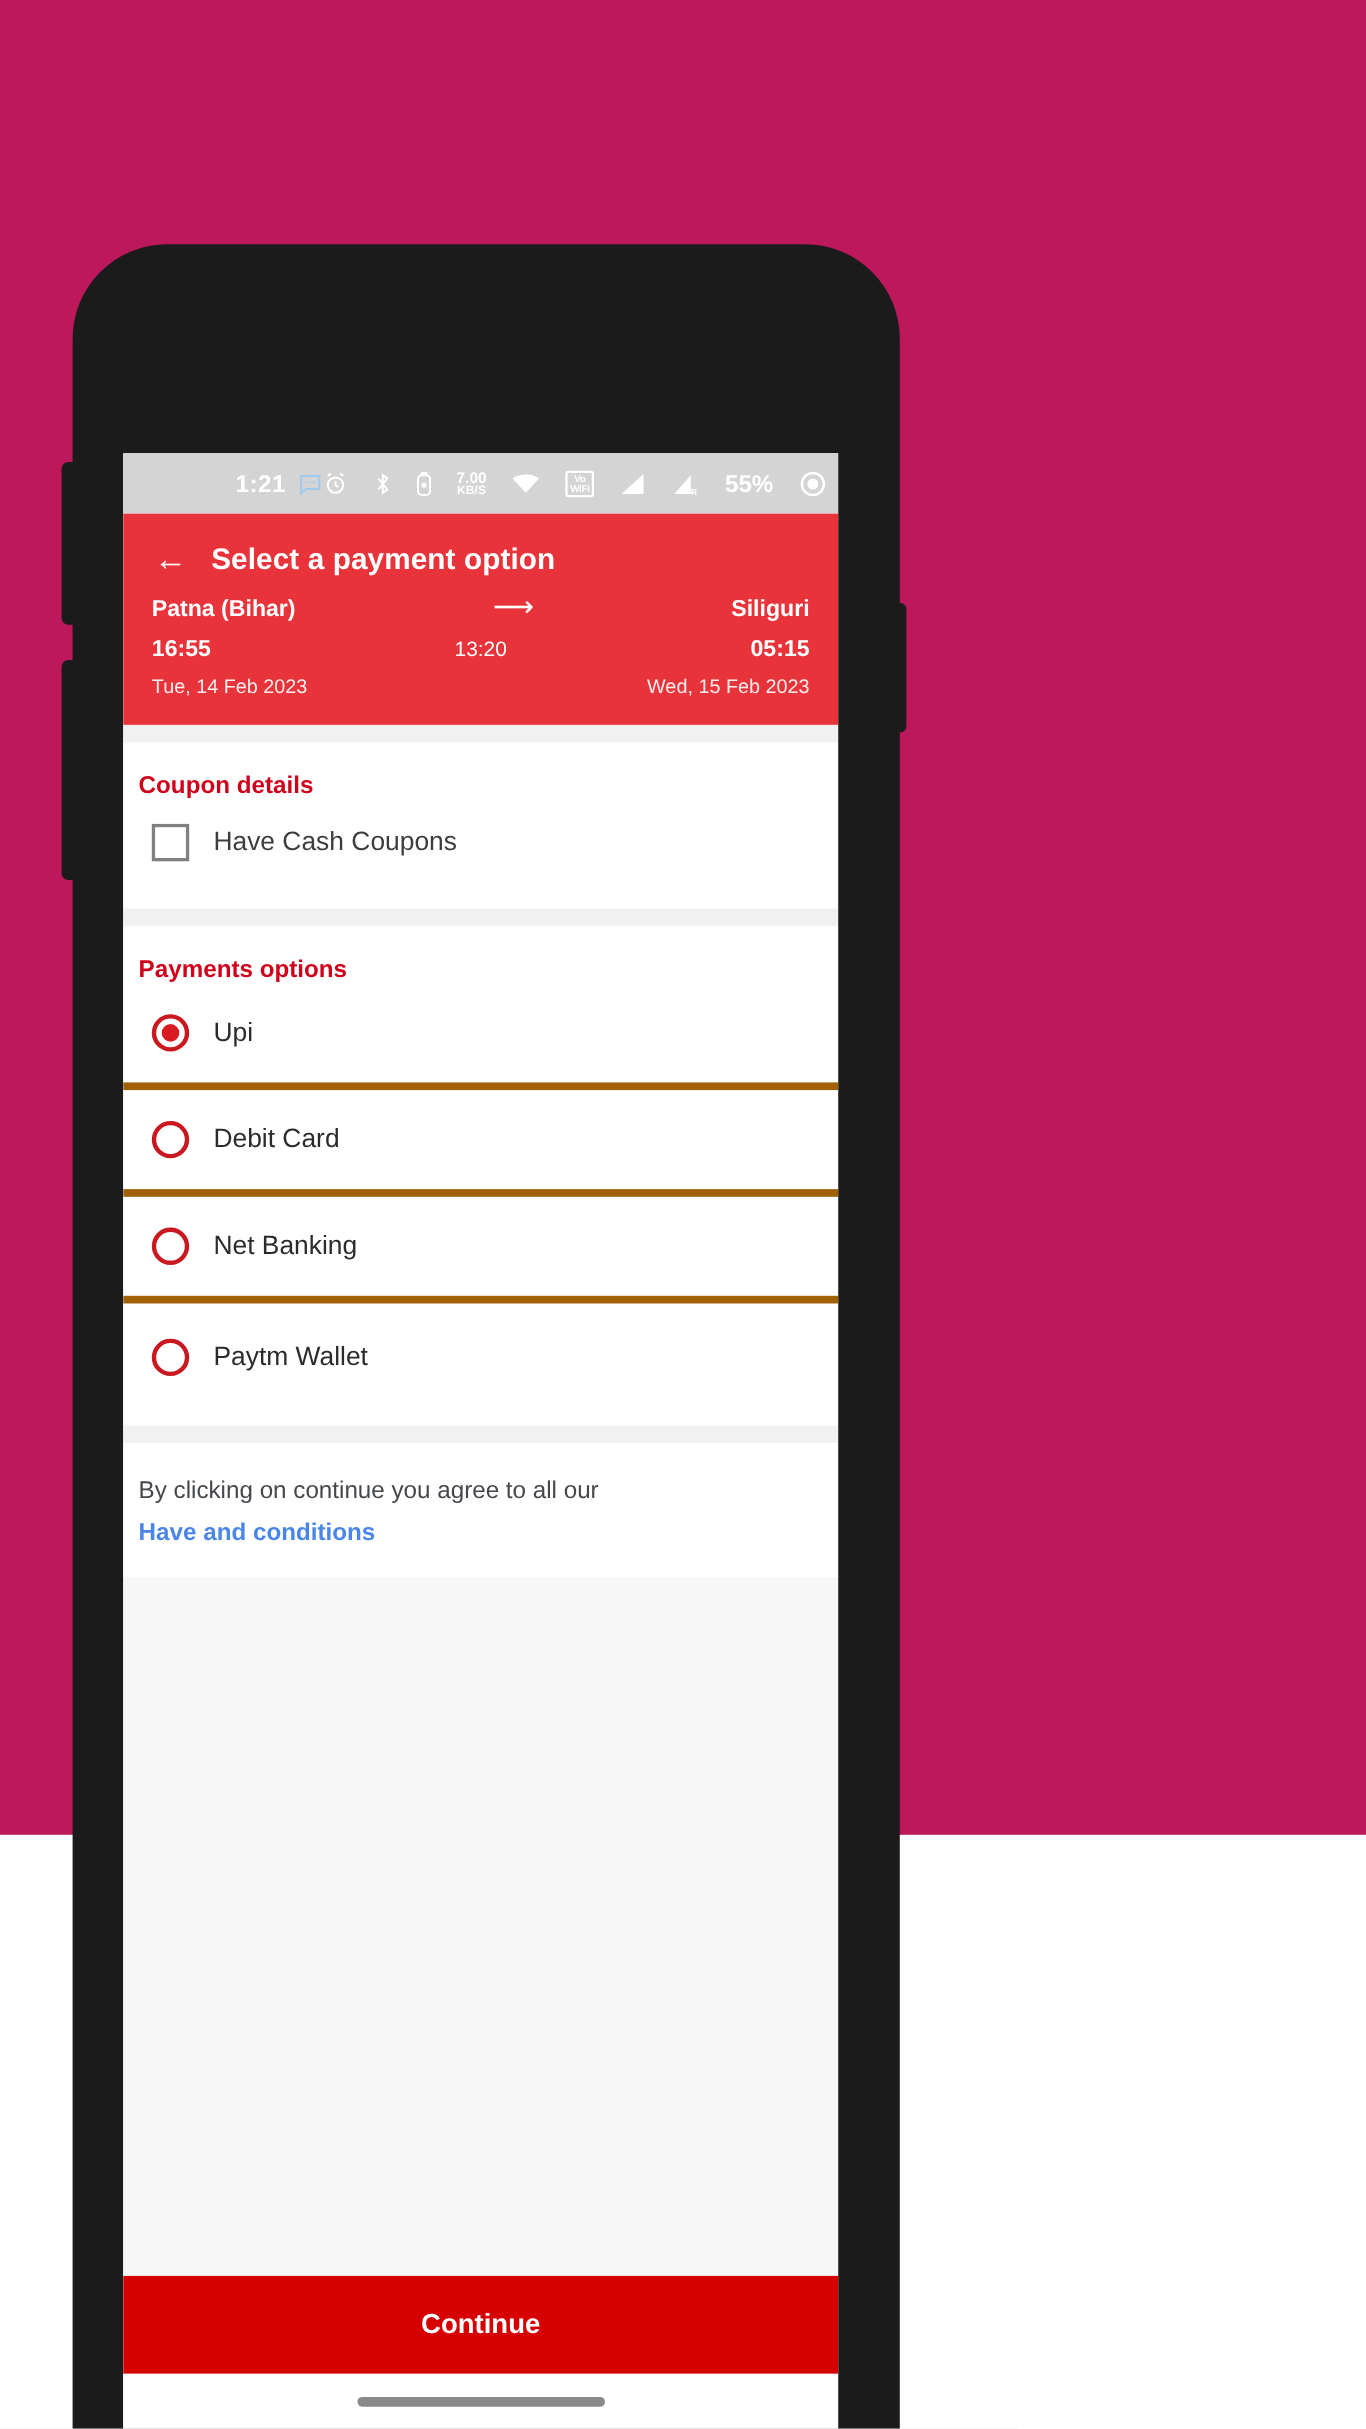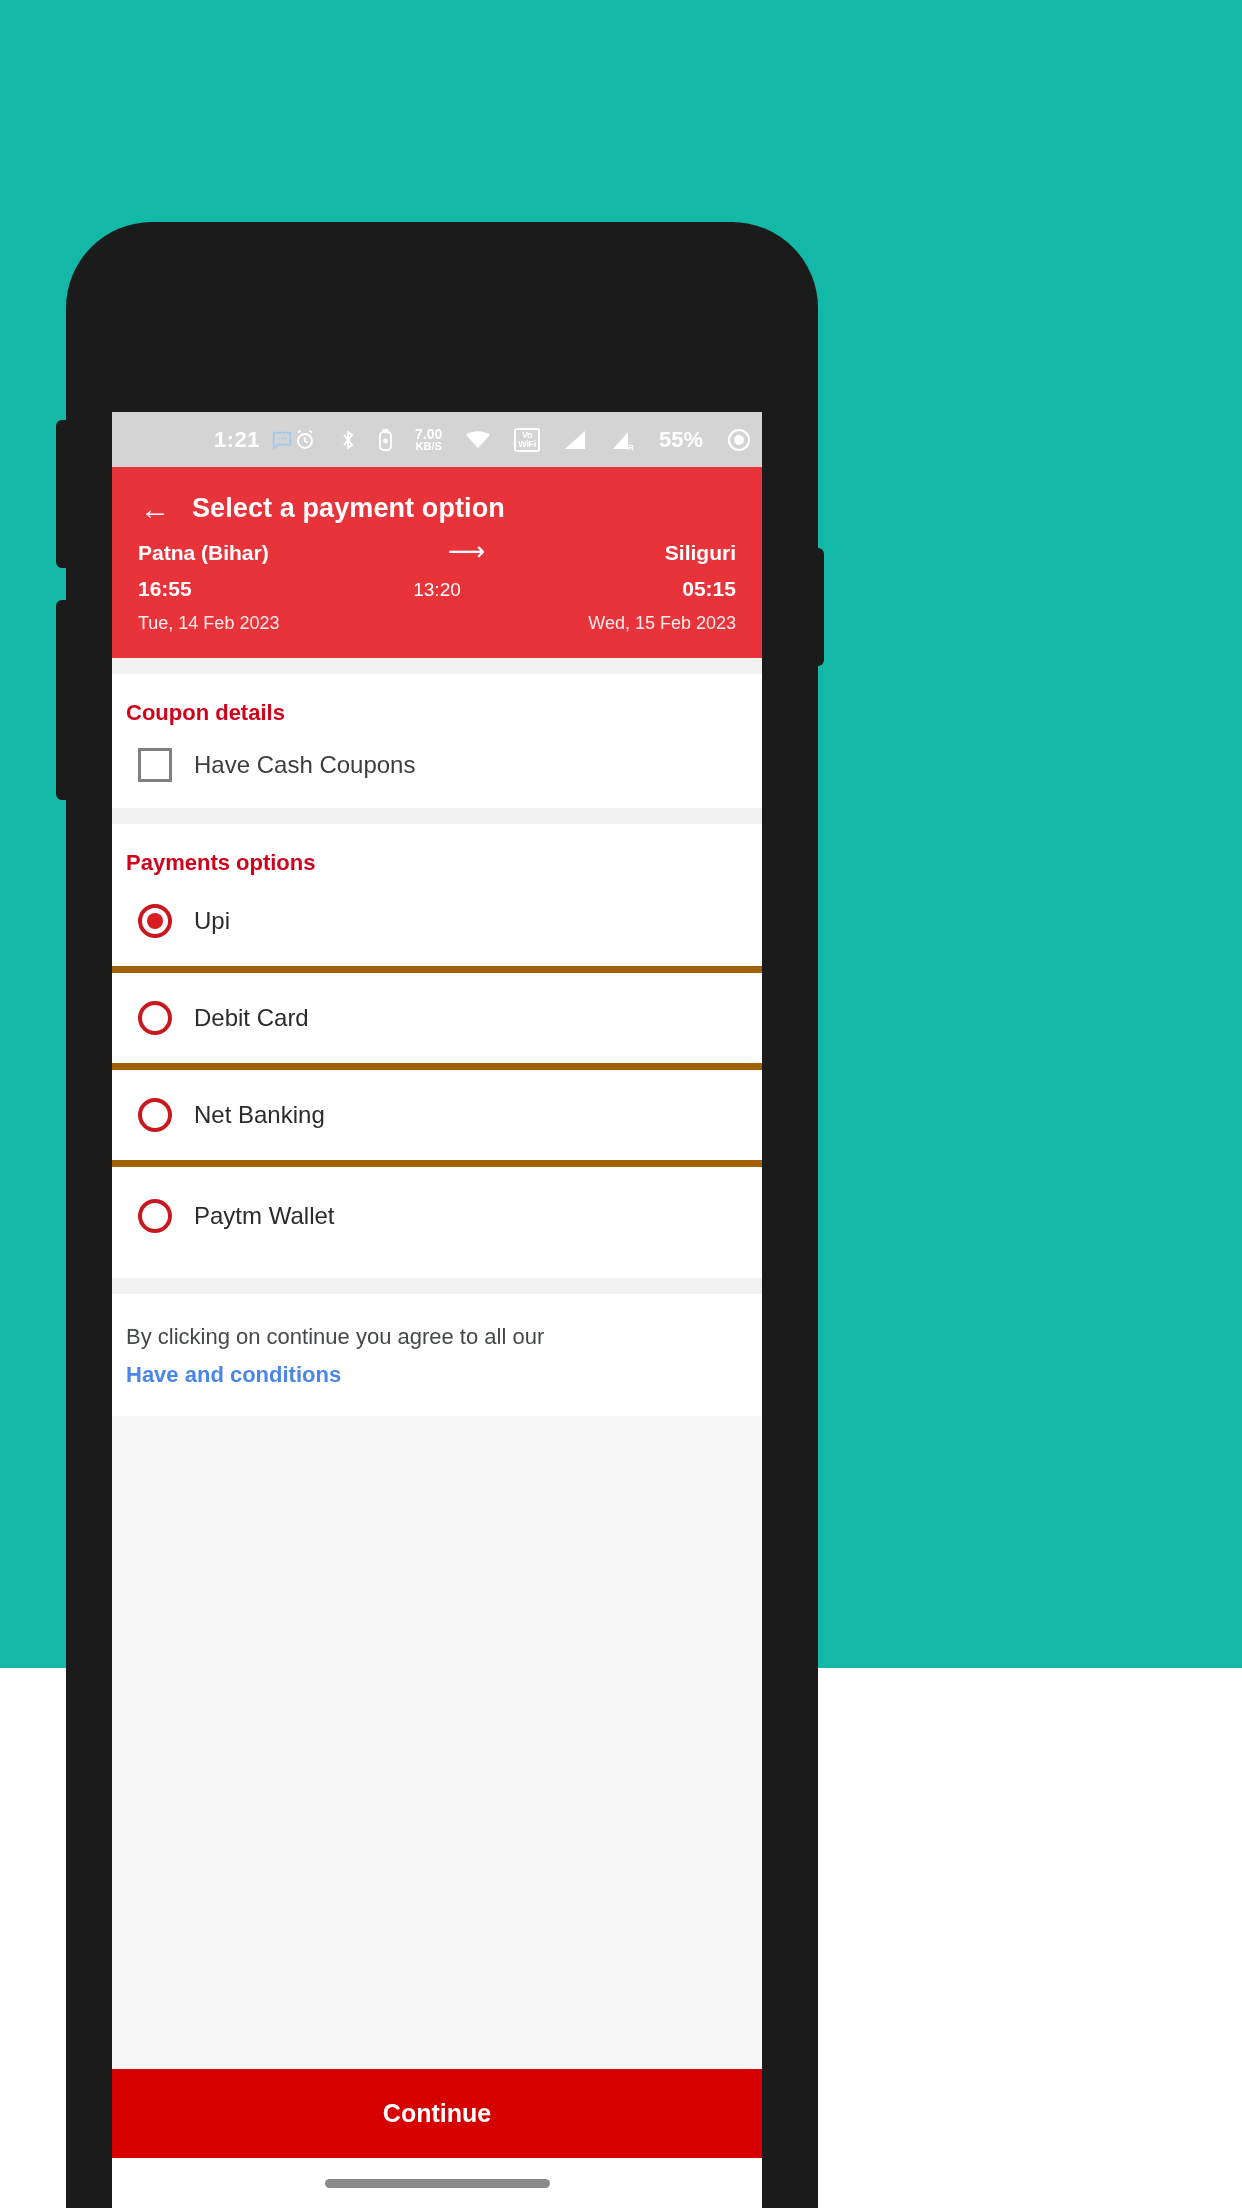--- a/index.html
+++ b/index.html
@@ -2,21 +2,21 @@
 <html><head>
 <meta charset="utf-8">
 <style>
   * { margin:0; padding:0; box-sizing:border-box; }
   html, body {
     width:1242px; height:2208px;
     background:#ffffff;
     font-family:"Liberation Sans", sans-serif;
     overflow:hidden;
   }
-  #stage { position:relative; width:1242px; height:1668px; background:#14b8a6; }
+  #stage { position:relative; width:1242px; height:1668px; background:#be185d; }
 
   
   .device-body{
     position:absolute; left:66px; top:222px;
     width:752px; height:1986px;
     background:#1b1b1b;
     border-radius:86px 86px 0 0;
   }
   .side-btn{
     position:absolute; background:#1b1b1b; border-radius:6px;
@@ -81,21 +81,21 @@
   .pay-label{ font-size:26px; font-weight:400; color:#fff;}
   .pay-amount{ font-size:28px; font-weight:700; color:#ffd21e; margin-left:34px;}
   .view-details{
     margin-left:auto; display:flex; align-items:center; gap:14px;
     font-size:25px; color:#fff;
   }
   .chev{ font-size:18px; }
 
   
   .gap{ background:#f1f1f1; height:16px;}
-  .card{ background:#ffffff; padding:0 0 0 0;}
+  .card{ background:#ffffff; padding:0 0 17px 0;}
   .sect-title{
     color:#d0021b; font-size:22px; font-weight:700;
     padding:26px 0 0 14px;
   }
   .coupon-row{
     display:flex; align-items:center; gap:22px;
     padding:22px 0 26px 26px;
   }
   .cbox{
     width:34px; height:34px; border:3px solid #808080;

